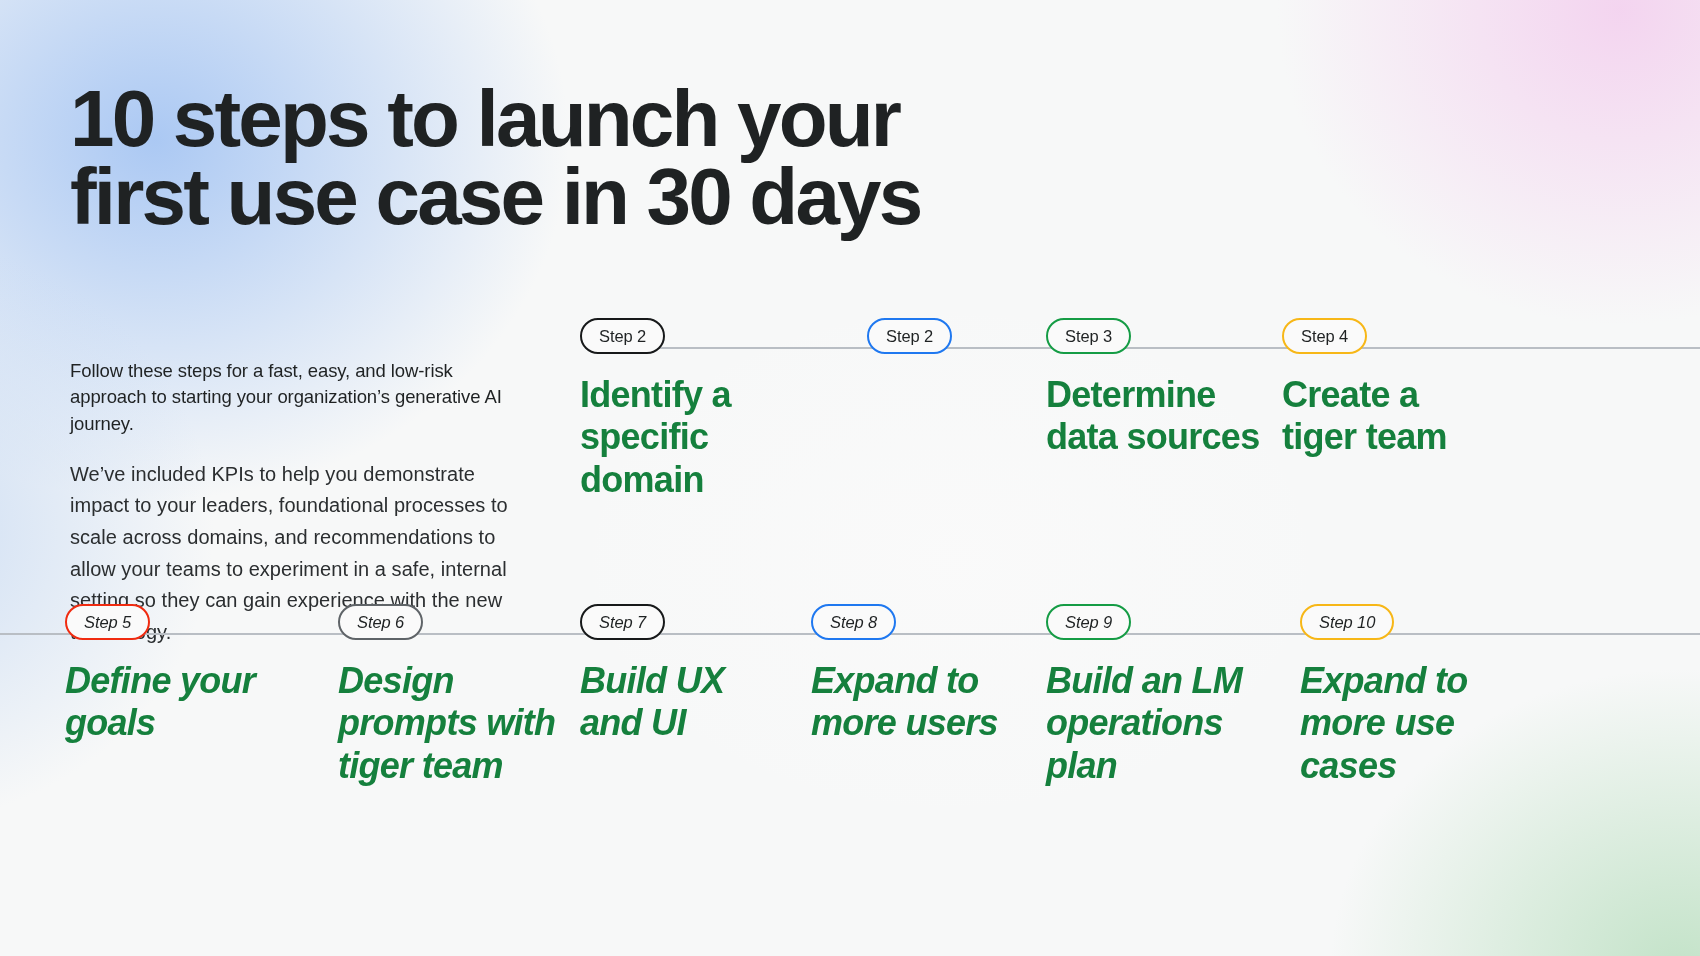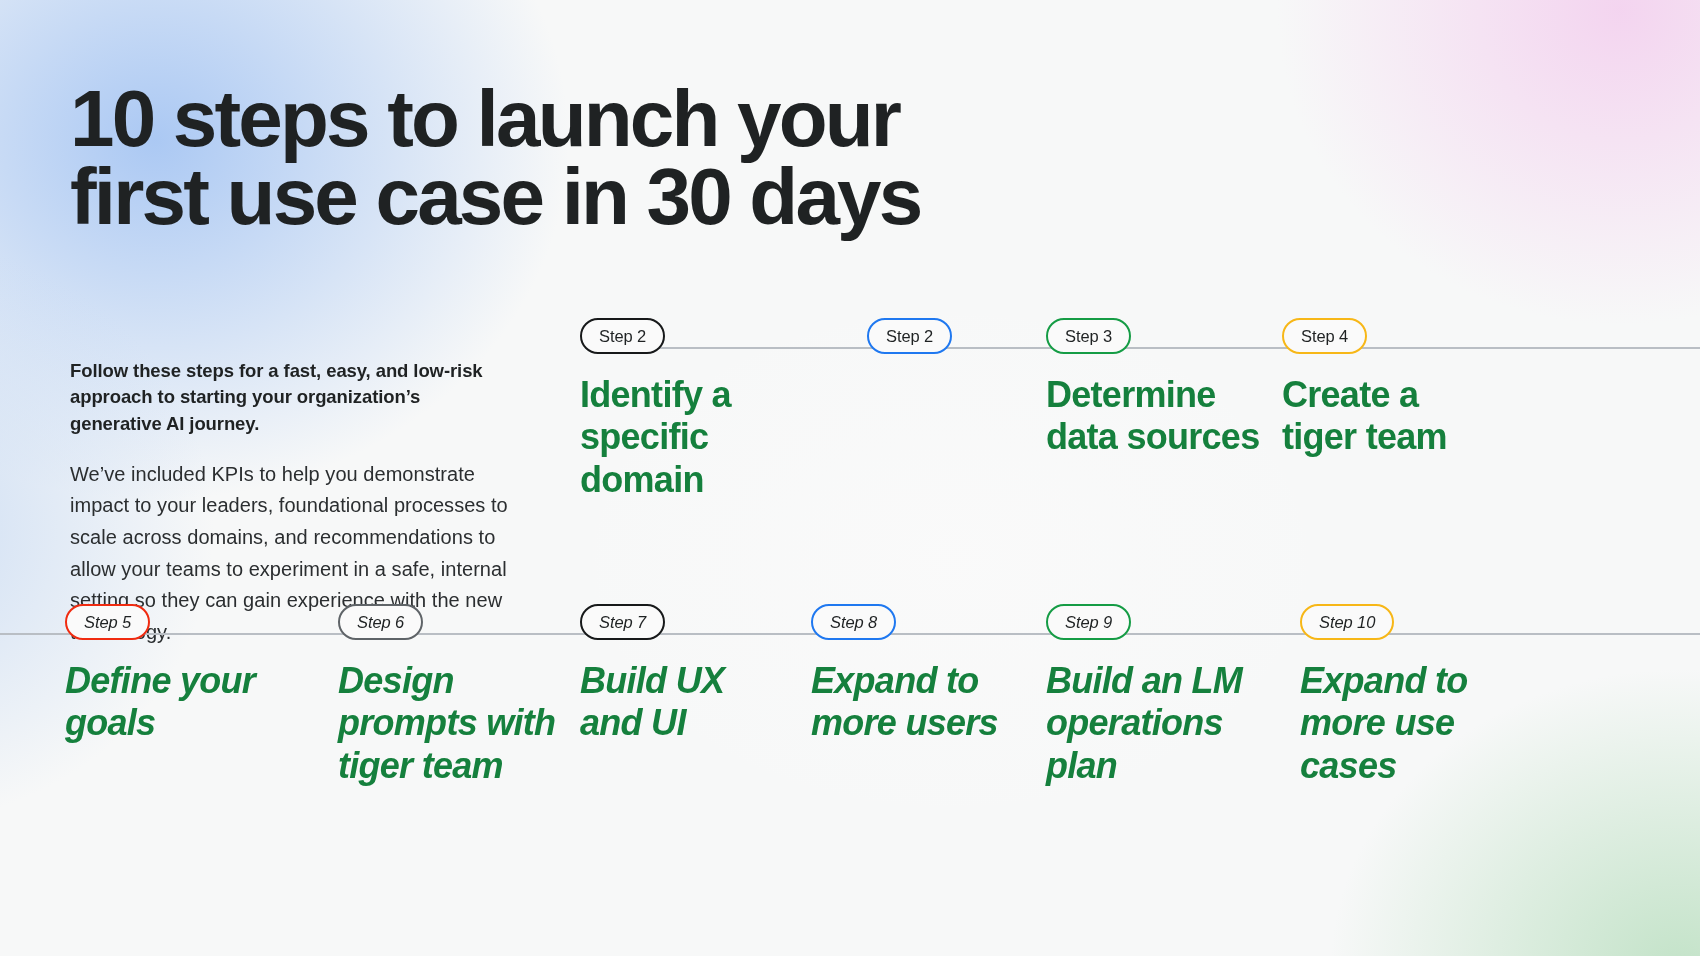--- a/index.html
+++ b/index.html
@@ -41,21 +41,21 @@
   #headline {
     position:absolute; left:70px; top:80px; width:1120px;
     font-size:80px; line-height:0.98; font-weight:700;
     letter-spacing:-0.035em; color:#1f2223;
   }
   #headline .l { display:block; white-space:nowrap; }
 
   
   #intro { position:absolute; left:70px; top:358px; width:445px; }
   #intro-lead {
-    font-size:18.5px; line-height:1.42; font-weight:700;
+    font-size:18.5px; line-height:1.42; font-weight:400;
     color:#1f2223; letter-spacing:-0.005em;
   }
   #intro-body {
     margin-top:22px;
     font-size:20px; line-height:1.58; font-weight:400;
     color:#2b2e30; letter-spacing:0.002em;
   }
 
   
   .row { position:absolute; left:0; width:1700px; height:240px; }

